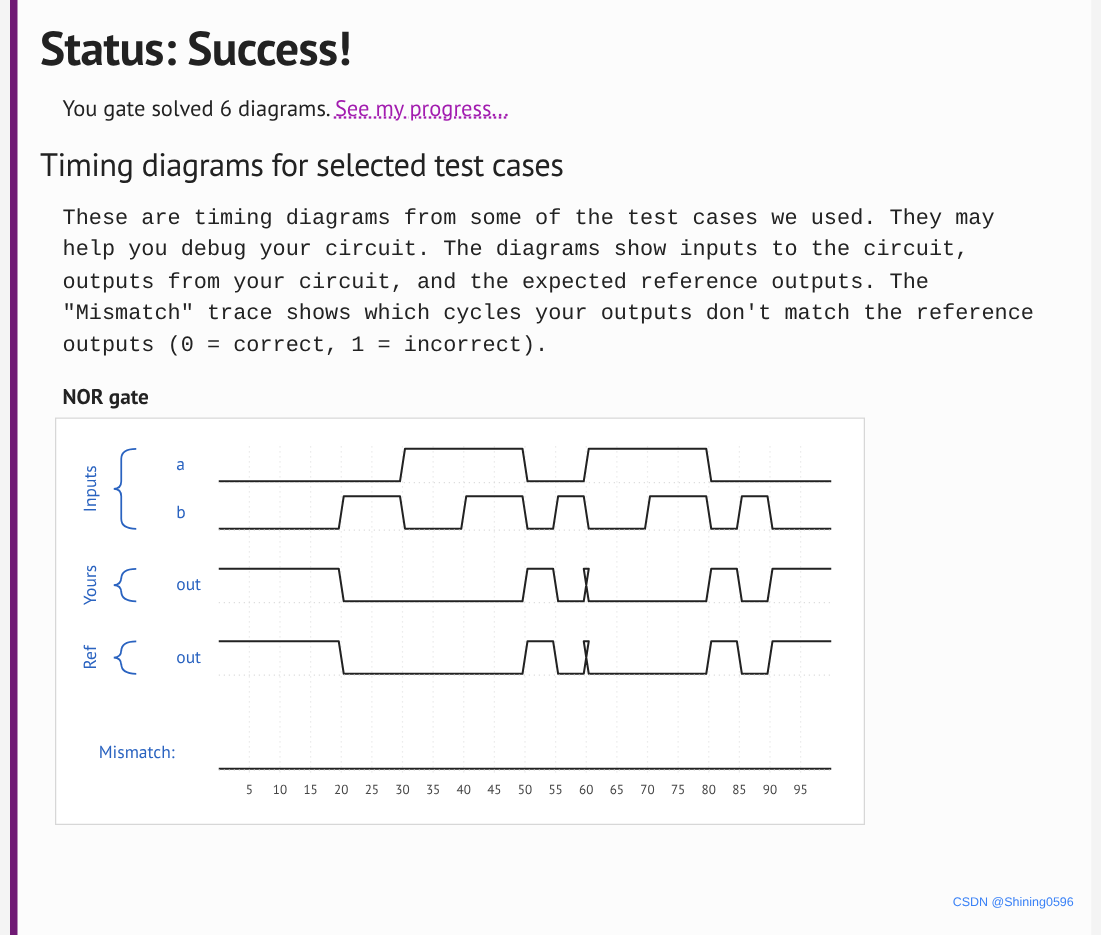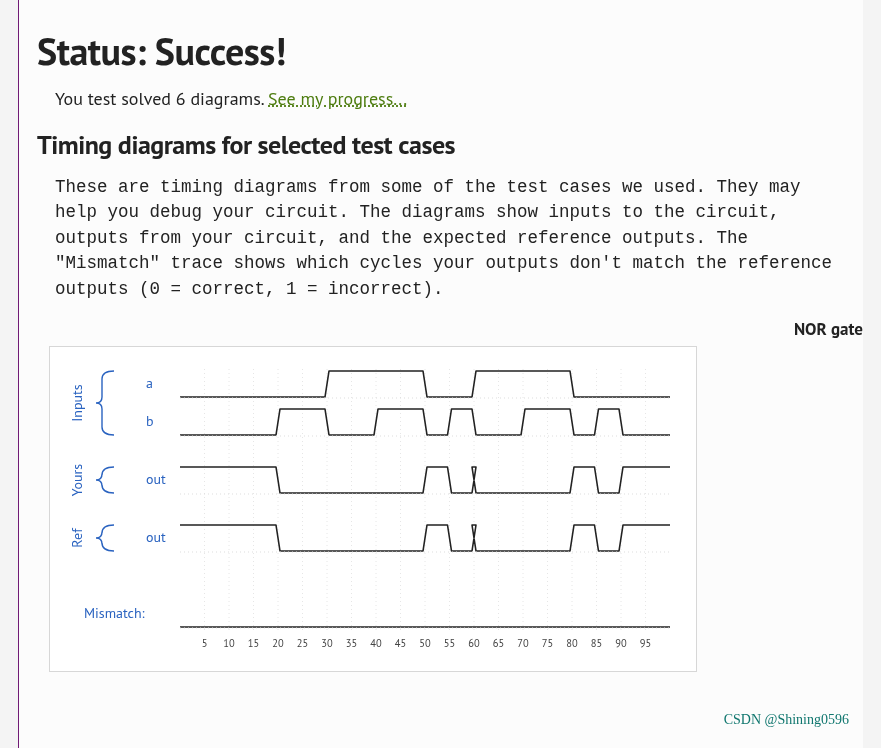--- a/index.html
+++ b/index.html
@@ -8,84 +8,83 @@
     padding: 0;
     background: #f4f4f4;
     font-family: "PT Sans", "Segoe UI", Arial, sans-serif;
     color: #222;
     width: 881px;
     height: 748px;
     overflow: hidden;
   }
   .page {
     background: #fcfcfc;
-    border-left: 1px solid #701a75;
-    margin: 0 18px;
+    border-left: 6px solid #701a75;
+    margin: 0 8px;
     height: 100%;
-    padding: 16px 0 0 0;
+    padding: 4px 0 0 0;
     position: relative;
   }
   h1.status {
     margin: 10px 18px 12px 18px;
     font-size: 38px;
     font-weight: 700;
     letter-spacing: -0.5px;
   }
   .solved {
     margin: 0 0 18px 36px;
     font-size: 18px;
   }
   .solved a {
-    color: #4d7c0f;
+    color: #a21caf;
     text-decoration: underline dotted;
   }
   h2 {
     margin: 18px 18px 14px 18px;
     font-size: 26px;
-    font-weight: 700;
+    font-weight: 400;
     letter-spacing: -0.5px;
   }
   .desc {
     margin: 0 28px 14px 36px;
     font-size: 17.5px;
     line-height: 1.45;
     font-family: Liberation Mono, monospace;
   }
   h3.gate {
     margin: 16px 0 6px 36px;
     font-size: 17px;
     font-weight: 700;
-    text-align: right;
   }
   .diagram-wrap {
     margin: 0 0 0 30px;
     width: 648px;
     border: 1px solid #d7d7d7;
     background: #fff;
     padding: 14px 16px 10px 16px;
   }
   .diagram-svg { display: block; }
   .watermark {
     position: absolute;
     right: 14px;
     bottom: 20px;
-    color: #0f766e;
-    font-size: 14px;
-    font-family: Liberation Serif, serif;
+    color: #3b82f6;
+    font-size: 10px;
+    font-family: Liberation Sans, sans-serif;
     pointer-events: none;
   }
 </style>
 </head>
 <body>
 
 <div class="page">
   <h1 class="status">Status: Success!</h1>
 
   <p class="solved">
-    <span>You test solved </span><span>6</span><span> diagrams. </span><a href="#">See my progress...</a>
+    <span>You gate solved </span><span>6</span><span> diagrams. </span><a href="#">See my progress...</a>
   </p>
 
   <h2>Timing diagrams for selected test cases</h2>
 
   <p class="desc">These are timing diagrams from some of the test cases we used. They may help you debug your circuit. The diagrams show inputs to the circuit, outputs from your circuit, and the expected reference outputs. The "Mismatch" trace shows which cycles your outputs don't match the reference outputs (0 = correct, 1 = incorrect).</p>
 
   <h3 class="gate">NOR gate</h3>
 
   <div class="diagram-wrap">
     <svg id="timing-svg" class="diagram-svg" width="614" height="300">

